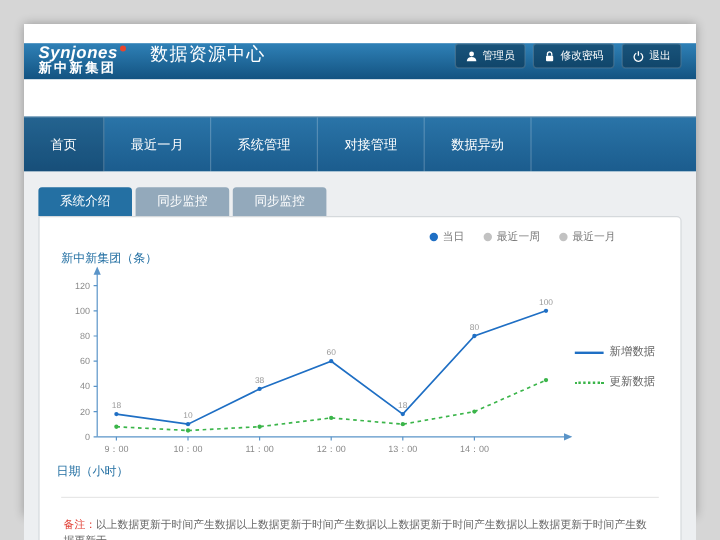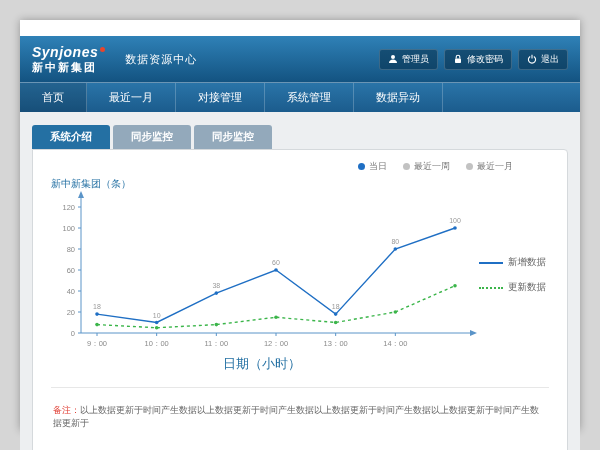--- a/index.html
+++ b/index.html
@@ -3,65 +3,65 @@
 <meta charset="utf-8">
 <style>
   * { margin:0; padding:0; box-sizing:border-box; }
   html,body { width:600px; height:450px; overflow:hidden; background:#d6d6d6;
               font-family:"Liberation Sans", sans-serif; }
   .page { position:absolute; left:20px; top:20px; right:20px; bottom:20px;
           background:#fff; box-shadow:0 0 8px rgba(0,0,0,.3);
           display:flex; flex-direction:column; padding-top:16px; }
 
   
-  .topbar { height:46px; background:linear-gradient(180deg,#2f81b7,#135381);
-            display:flex; align-items:center; padding:0 12px; color:#fff; flex:none; }
+  .topbar { height:30px; background:linear-gradient(180deg,#2f81b7,#135381);
+            display:flex; align-items:flex-start; padding:0 12px; color:#fff; flex:none; }
   .logo { line-height:1.1; }
   .logo-en { font-size:14px; font-weight:bold; font-style:italic; letter-spacing:.5px; }
   .logo-dot { display:inline-block; width:5px; height:5px; border-radius:50%;
               background:#e8452c; margin-left:2px; vertical-align:top; margin-top:2px; }
   .logo-cn { font-size:11px; font-weight:bold; letter-spacing:2px; }
-  .app-title { margin-left:20px; font-size:11px; letter-spacing:1px; }
+  .app-title { margin-left:20px; font-size:15px; letter-spacing:1px; }
   .header-actions { margin-left:auto; display:flex; gap:6px; }
   .hbtn { background:rgba(8,47,75,.55); border:1px solid rgba(255,255,255,.18);
           border-radius:3px; padding:3px 8px; font-size:9px; display:flex;
           align-items:center; gap:4px; cursor:pointer; white-space:nowrap; }
 
   
-  .mainnav { height:30px; background:linear-gradient(180deg,#2a74a8,#1b5c8d);
-             display:flex; border-top:1px solid rgba(255,255,255,.35); flex:none; }
+  .mainnav { height:46px; background:linear-gradient(180deg,#2a74a8,#1b5c8d);
+             display:flex; border-top:1px solid rgba(255,255,255,.35); flex:none;margin-top:31px; }
   .nav-item { padding:0 22px; display:flex; align-items:center; color:#fff;
               font-size:11px; border-right:1px solid rgba(255,255,255,.22); cursor:pointer; }
   .nav-item.active { background:rgba(0,0,0,.14); }
 
   
   .content { flex:1; background:#edeff1; padding:13px 12px 15px; display:flex; flex-direction:column; }
   .tabs { display:flex; gap:3px; flex:none; }
   .tab { padding:5px 18px 5px; font-size:10.5px; color:#fff; background:#93a9bb;
-         border-radius:3px 3px 0 0; cursor:pointer;font-weight:bold; }
+         border-radius:3px 3px 0 0; cursor:pointer; }
   .tab.active { background:#2470a3; }
   .panel { flex:1; background:#fff; border:1px solid #d5d9dc; border-radius:0 4px 4px 4px;
            padding:8px 14px 28px; display:flex; flex-direction:column; }
 
   
   .filter-legend { display:flex; justify-content:flex-end; gap:16px; font-size:9px;
                    color:#777; align-items:center; padding:2px 40px 0 0; flex:none; }
   .filter-item { display:flex; align-items:center; cursor:pointer; }
   .dot { width:7px; height:7px; border-radius:50%; background:#c2c2c2;
          display:inline-block; margin-right:4px; }
   .filter-item.active .dot { background:#1f6fc4; }
   .ylabel { color:#2470a3; font-size:10px; margin:4px 0 0 4px; flex:none; }
   .chart-row { display:flex; align-items:center; flex:none; }
   .series-legend { display:flex; flex-direction:column; gap:12px; margin-left:2px;
                    font-size:9.5px; color:#666; }
   .series-item { display:flex; align-items:center; gap:5px; }
   .line-sample { width:24px; height:0; }
   .line-sample.solid  { border-top:2px solid #1f6fc4; }
   .line-sample.dashed { border-top:2px dotted #3bb54a; }
-  .xlabel { text-align:center; color:#2470a3; font-size:13px; margin:-4px 76px 0 0; flex:none; }
+  .xlabel { text-align:left; color:#2470a3; font-size:10px; margin:-4px 76px 0 0; flex:none; }
   .divider { border-top:1px solid #e7e7e7; margin:14px 4px 0; flex:none; }
   .note { font-size:9px; color:#666; margin-top:16px; padding:0 6px; flex:none; }
   .note-prefix { color:#e03c31; }
 </style>
 </head>
 <body>
 
 <div class="page">
 
   <header class="topbar">
@@ -91,22 +91,22 @@
             <line x1="5" y1="0.8" x2="5" y2="4.4" stroke="#fff" stroke-width="1.1"></line>
           </svg>
         <span>退出</span>
       </div>
     </div>
   </header>
 
   <nav class="mainnav">
     <div class="nav-item active">首页</div>
     <div class="nav-item">最近一月</div>
+    <div class="nav-item">系统管理</div>
     <div class="nav-item">对接管理</div>
-    <div class="nav-item">系统管理</div>
     <div class="nav-item">数据异动</div>
   </nav>
 
   <div class="content">
     <div class="tabs">
       <div class="tab active">系统介绍</div>
       <div class="tab">同步监控</div>
       <div class="tab">同步监控</div>
     </div>
 

